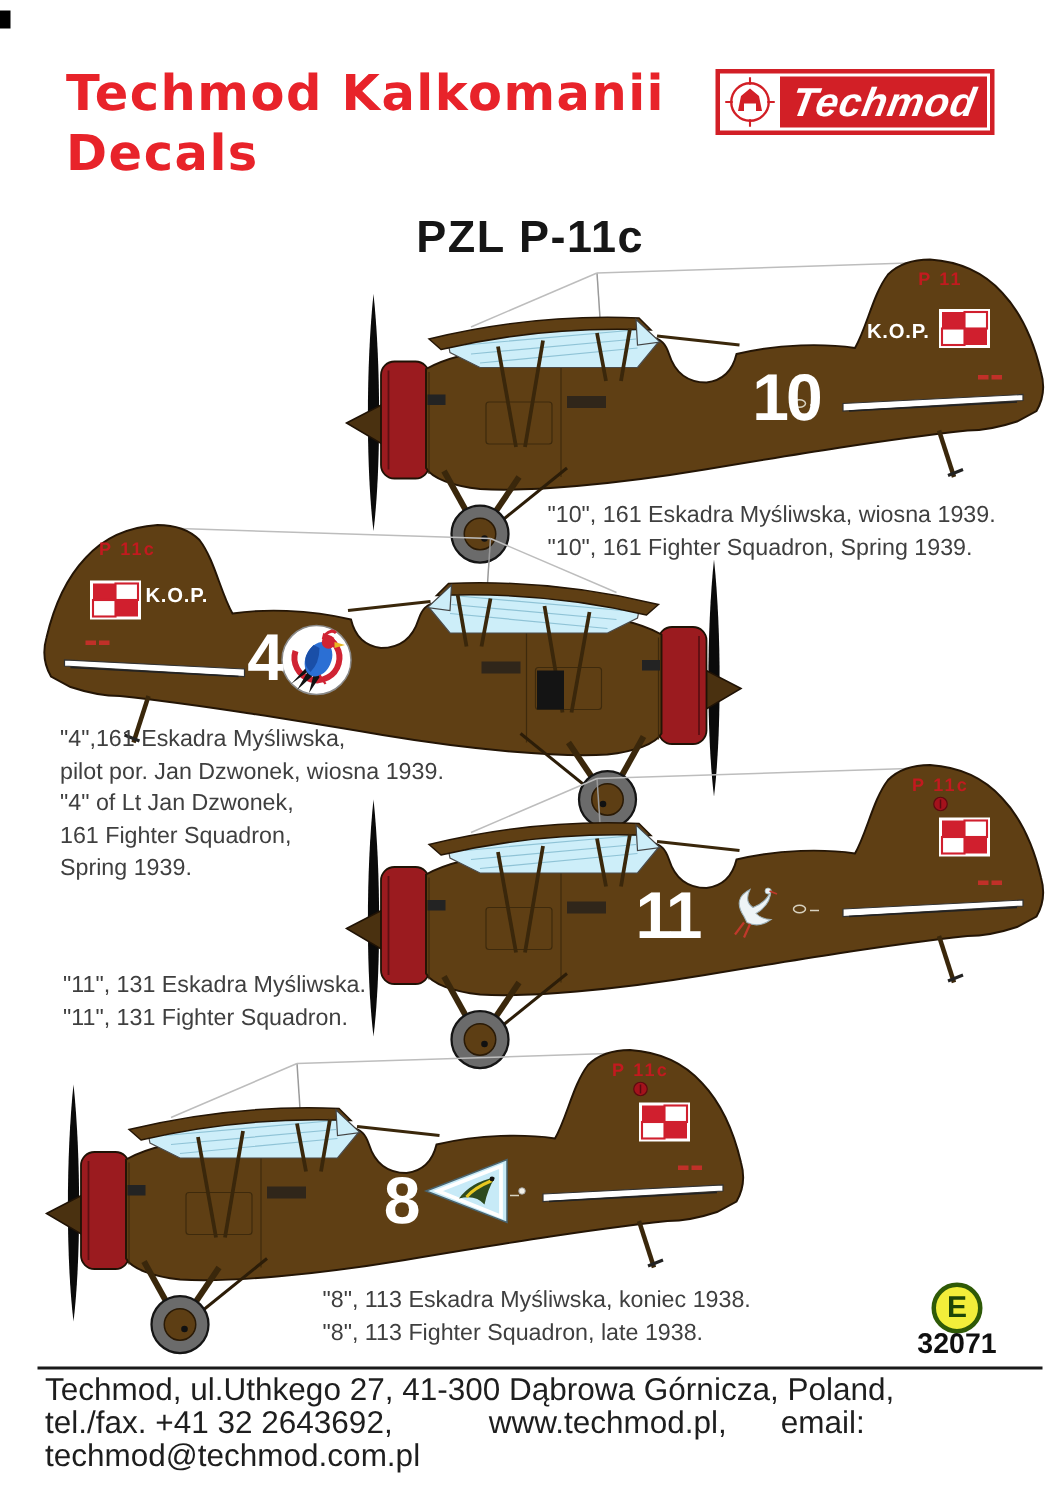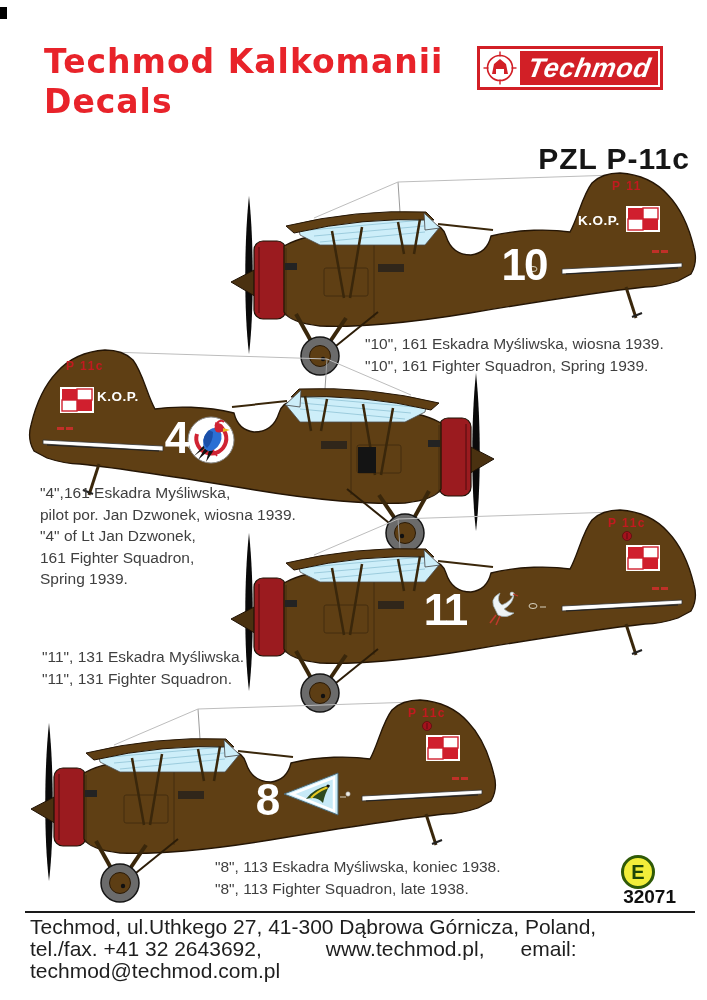--- a/index.html
+++ b/index.html
@@ -13,40 +13,40 @@
                   font-size:33px; line-height:40px; letter-spacing:1px; }
 
   .logo { position:absolute; left:477px; top:46px; width:186px; height:44px;
           border:3px solid #d21f26; box-sizing:border-box; background:#fff;
           display:flex; align-items:stretch; padding:2px; gap:2px; }
   .logo-emblem { width:36px; display:flex; align-items:center; justify-content:center; background:#fff; }
   .logo-text { flex:1; background:#d21f26; color:#fff; display:flex; align-items:center; justify-content:center; }
   .logo-text span { display:block; transform:skewX(-10deg); font-style:italic; font-weight:bold;
                     font-size:27px; letter-spacing:0.5px; }
 
-  .subject { position:absolute; left:0; right:17px; top:142px; text-align:right;
+  .subject { position:absolute; left:0; right:0; top:142px; text-align:center;
              font-size:30px; font-weight:bold; color:#161616; letter-spacing:1px; }
 
   .plane { position:absolute; }
   #plane1 { left:228px; top:168px; }
   #plane2 { left:25px;  top:345px; }
   #plane3 { left:228px; top:505px; }
   #plane4 { left:28px;  top:695px; }
 
   .caption { position:absolute; font-size:15.5px; line-height:21.5px; color:#3f3f3f; white-space:nowrap; }
   #caption1 { left:365px; top:333px; }
   #caption2 { left:40px;  top:482px; }
   #caption3 { left:42px;  top:646px; }
   #caption4 { left:215px; top:856px; }
 
   .badge-circle { position:absolute; left:621px; top:855px; width:28px; height:28px;
                   border-radius:50%; background:#f2ee3a; border:3px solid #2f5a07;
                   color:#1d4607; font-weight:bold; font-size:20px;
                   display:flex; align-items:center; justify-content:center; box-sizing:content-box; }
-  .badge-number { position:absolute; left:600px; top:886px; width:76px; text-align:right;
+  .badge-number { position:absolute; left:600px; top:886px; width:76px; text-align:center;
                   font-weight:bold; font-size:19px; color:#101010; }
 
   .footer-rule { position:absolute; left:25px; top:911px; width:670px; height:2px; background:#1a1a1a; }
   .footer { position:absolute; left:30px; top:916px; font-size:21px; line-height:22px; color:#1e1e1e; }
   .footer .gap { display:inline-block; width:36px; }
   .footer .web { font-weight:normal;margin-left:28px; }
 
   
   text.num { font-family:"Liberation Sans", sans-serif; font-weight:bold; fill:#ffffff;
              font-size:44px; letter-spacing:-2px; text-anchor:middle; }

